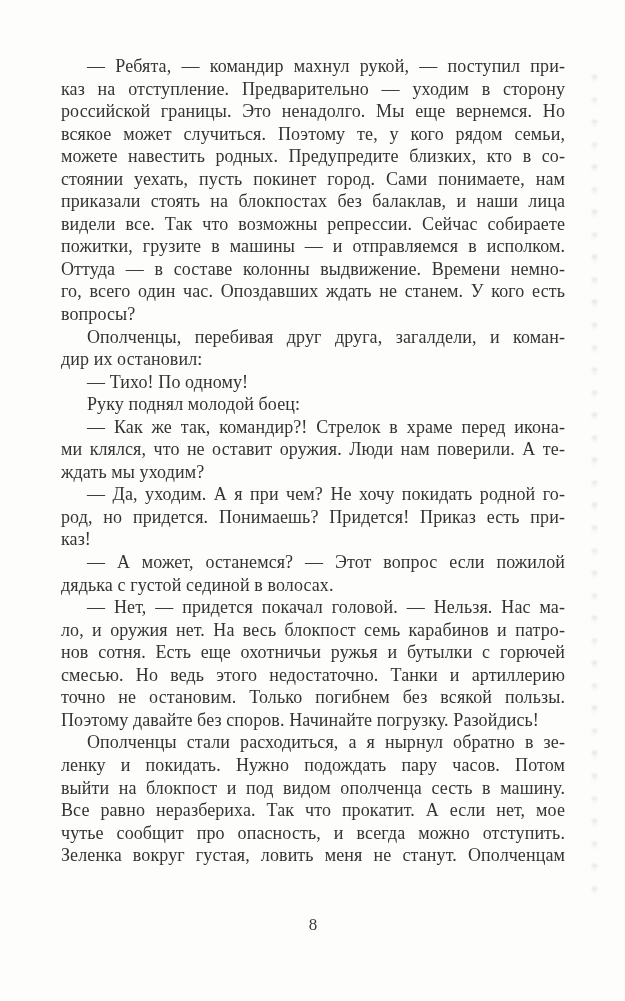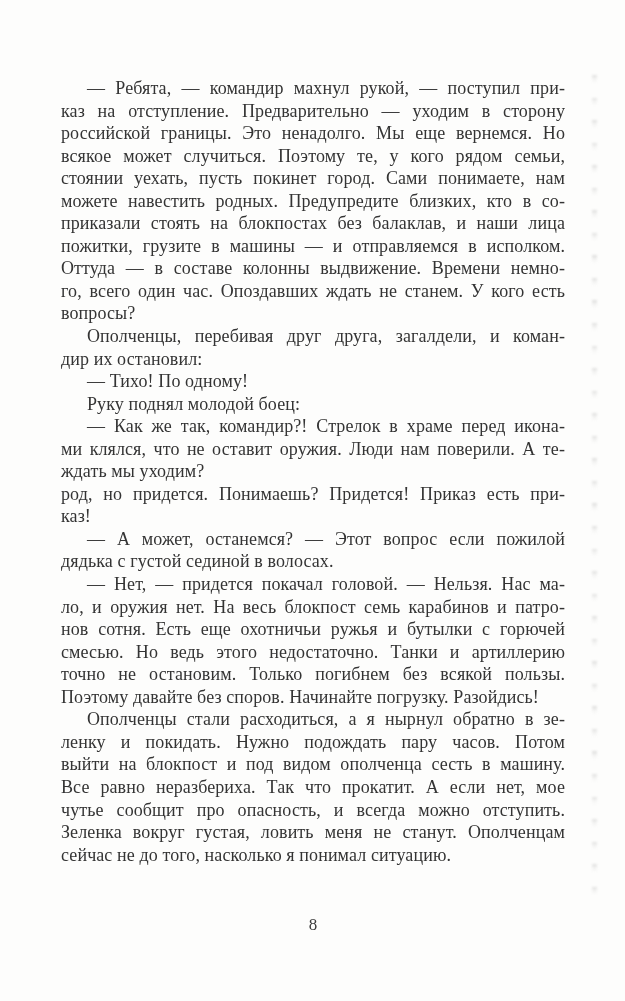--- a/index.html
+++ b/index.html
@@ -12,21 +12,21 @@
     width: 625px;
     height: 1001px;
     background: #fdfdfc;
     font-family: "Liberation Serif", "DejaVu Serif", serif;
     color: #343434;
     overflow: hidden;
   }
   .text-block {
     position: absolute;
     left: 61px;
-    top: 77px;
+    top: 55px;
     width: 504px;
     font-size: 18px;
     line-height: 22.55px;
     letter-spacing: 0.1px;
   }
   .line {
     text-align: justify;
     text-align-last: justify;
     white-space: normal;
   }
@@ -65,47 +65,48 @@
 </style>
 </head>
 <body>
 
 <div class="page" style="background: rgb(253, 253, 252); color: rgb(52, 52, 52);">
   <div class="text-block">
       <div class="line first">— Ребята, — командир махнул рукой, — поступил при-</div>
       <div class="line">каз на отступление. Предварительно — уходим в сторону</div>
       <div class="line">российской границы. Это ненадолго. Мы еще вернемся. Но</div>
       <div class="line">всякое может случиться. Поэтому те, у кого рядом семьи,</div>
+      <div class="line">можете навестить родных. Предупредите близких, кто в со-</div>
       <div class="line">стоянии уехать, пусть покинет город. Сами понимаете, нам</div>
-      <div class="line">можете навестить родных. Предупредите близких, кто в со-</div>
       <div class="line">приказали стоять на блокпостах без балаклав, и наши лица</div>
+      <div class="line">видели все. Так что возможны репрессии. Сейчас собираете</div>
       <div class="line">пожитки, грузите в машины — и отправляемся в исполком.</div>
       <div class="line">Оттуда — в составе колонны выдвижение. Времени немно-</div>
       <div class="line">го, всего один час. Опоздавших ждать не станем. У кого есть</div>
       <div class="line last">вопросы?</div>
       <div class="line first">Ополченцы, перебивая друг друга, загалдели, и коман-</div>
       <div class="line last">дир их остановил:</div>
       <div class="line first last">— Тихо! По одному!</div>
       <div class="line first last">Руку поднял молодой боец:</div>
       <div class="line first">— Как же так, командир?! Стрелок в храме перед икона-</div>
       <div class="line">ми клялся, что не оставит оружия. Люди нам поверили. А те-</div>
       <div class="line last">ждать мы уходим?</div>
+      <div class="line first">— Да, уходим. А я при чем? Не хочу покидать родной го-</div>
       <div class="line">род, но придется. Понимаешь? Придется! Приказ есть при-</div>
       <div class="line last">каз!</div>
       <div class="line first">— А может, останемся? — Этот вопрос если пожилой</div>
       <div class="line last">дядька с густой сединой в волосах.</div>
       <div class="line first">— Нет, — придется покачал головой. — Нельзя. Нас ма-</div>
       <div class="line">ло, и оружия нет. На весь блокпост семь карабинов и патро-</div>
       <div class="line">нов сотня. Есть еще охотничьи ружья и бутылки с горючей</div>
       <div class="line">смесью. Но ведь этого недостаточно. Танки и артиллерию</div>
       <div class="line">точно не остановим. Только погибнем без всякой пользы.</div>
       <div class="line last">Поэтому давайте без споров. Начинайте погрузку. Разойдись!</div>
       <div class="line first">Ополченцы стали расходиться, а я нырнул обратно в зе-</div>
       <div class="line">ленку и покидать. Нужно подождать пару часов. Потом</div>
       <div class="line">выйти на блокпост и под видом ополченца сесть в машину.</div>
       <div class="line">Все равно неразбериха. Так что прокатит. А если нет, мое</div>
       <div class="line">чутье сообщит про опасность, и всегда можно отступить.</div>
       <div class="line">Зеленка вокруг густая, ловить меня не станут. Ополченцам</div>
-      <div class="line last">сейчас не до того, насколько я понимал ситуацию.</div>
     </div>
   <div class="page-number">8</div>
   <div class="scan-artifacts"></div>
 </div>
 
 </body></html>

